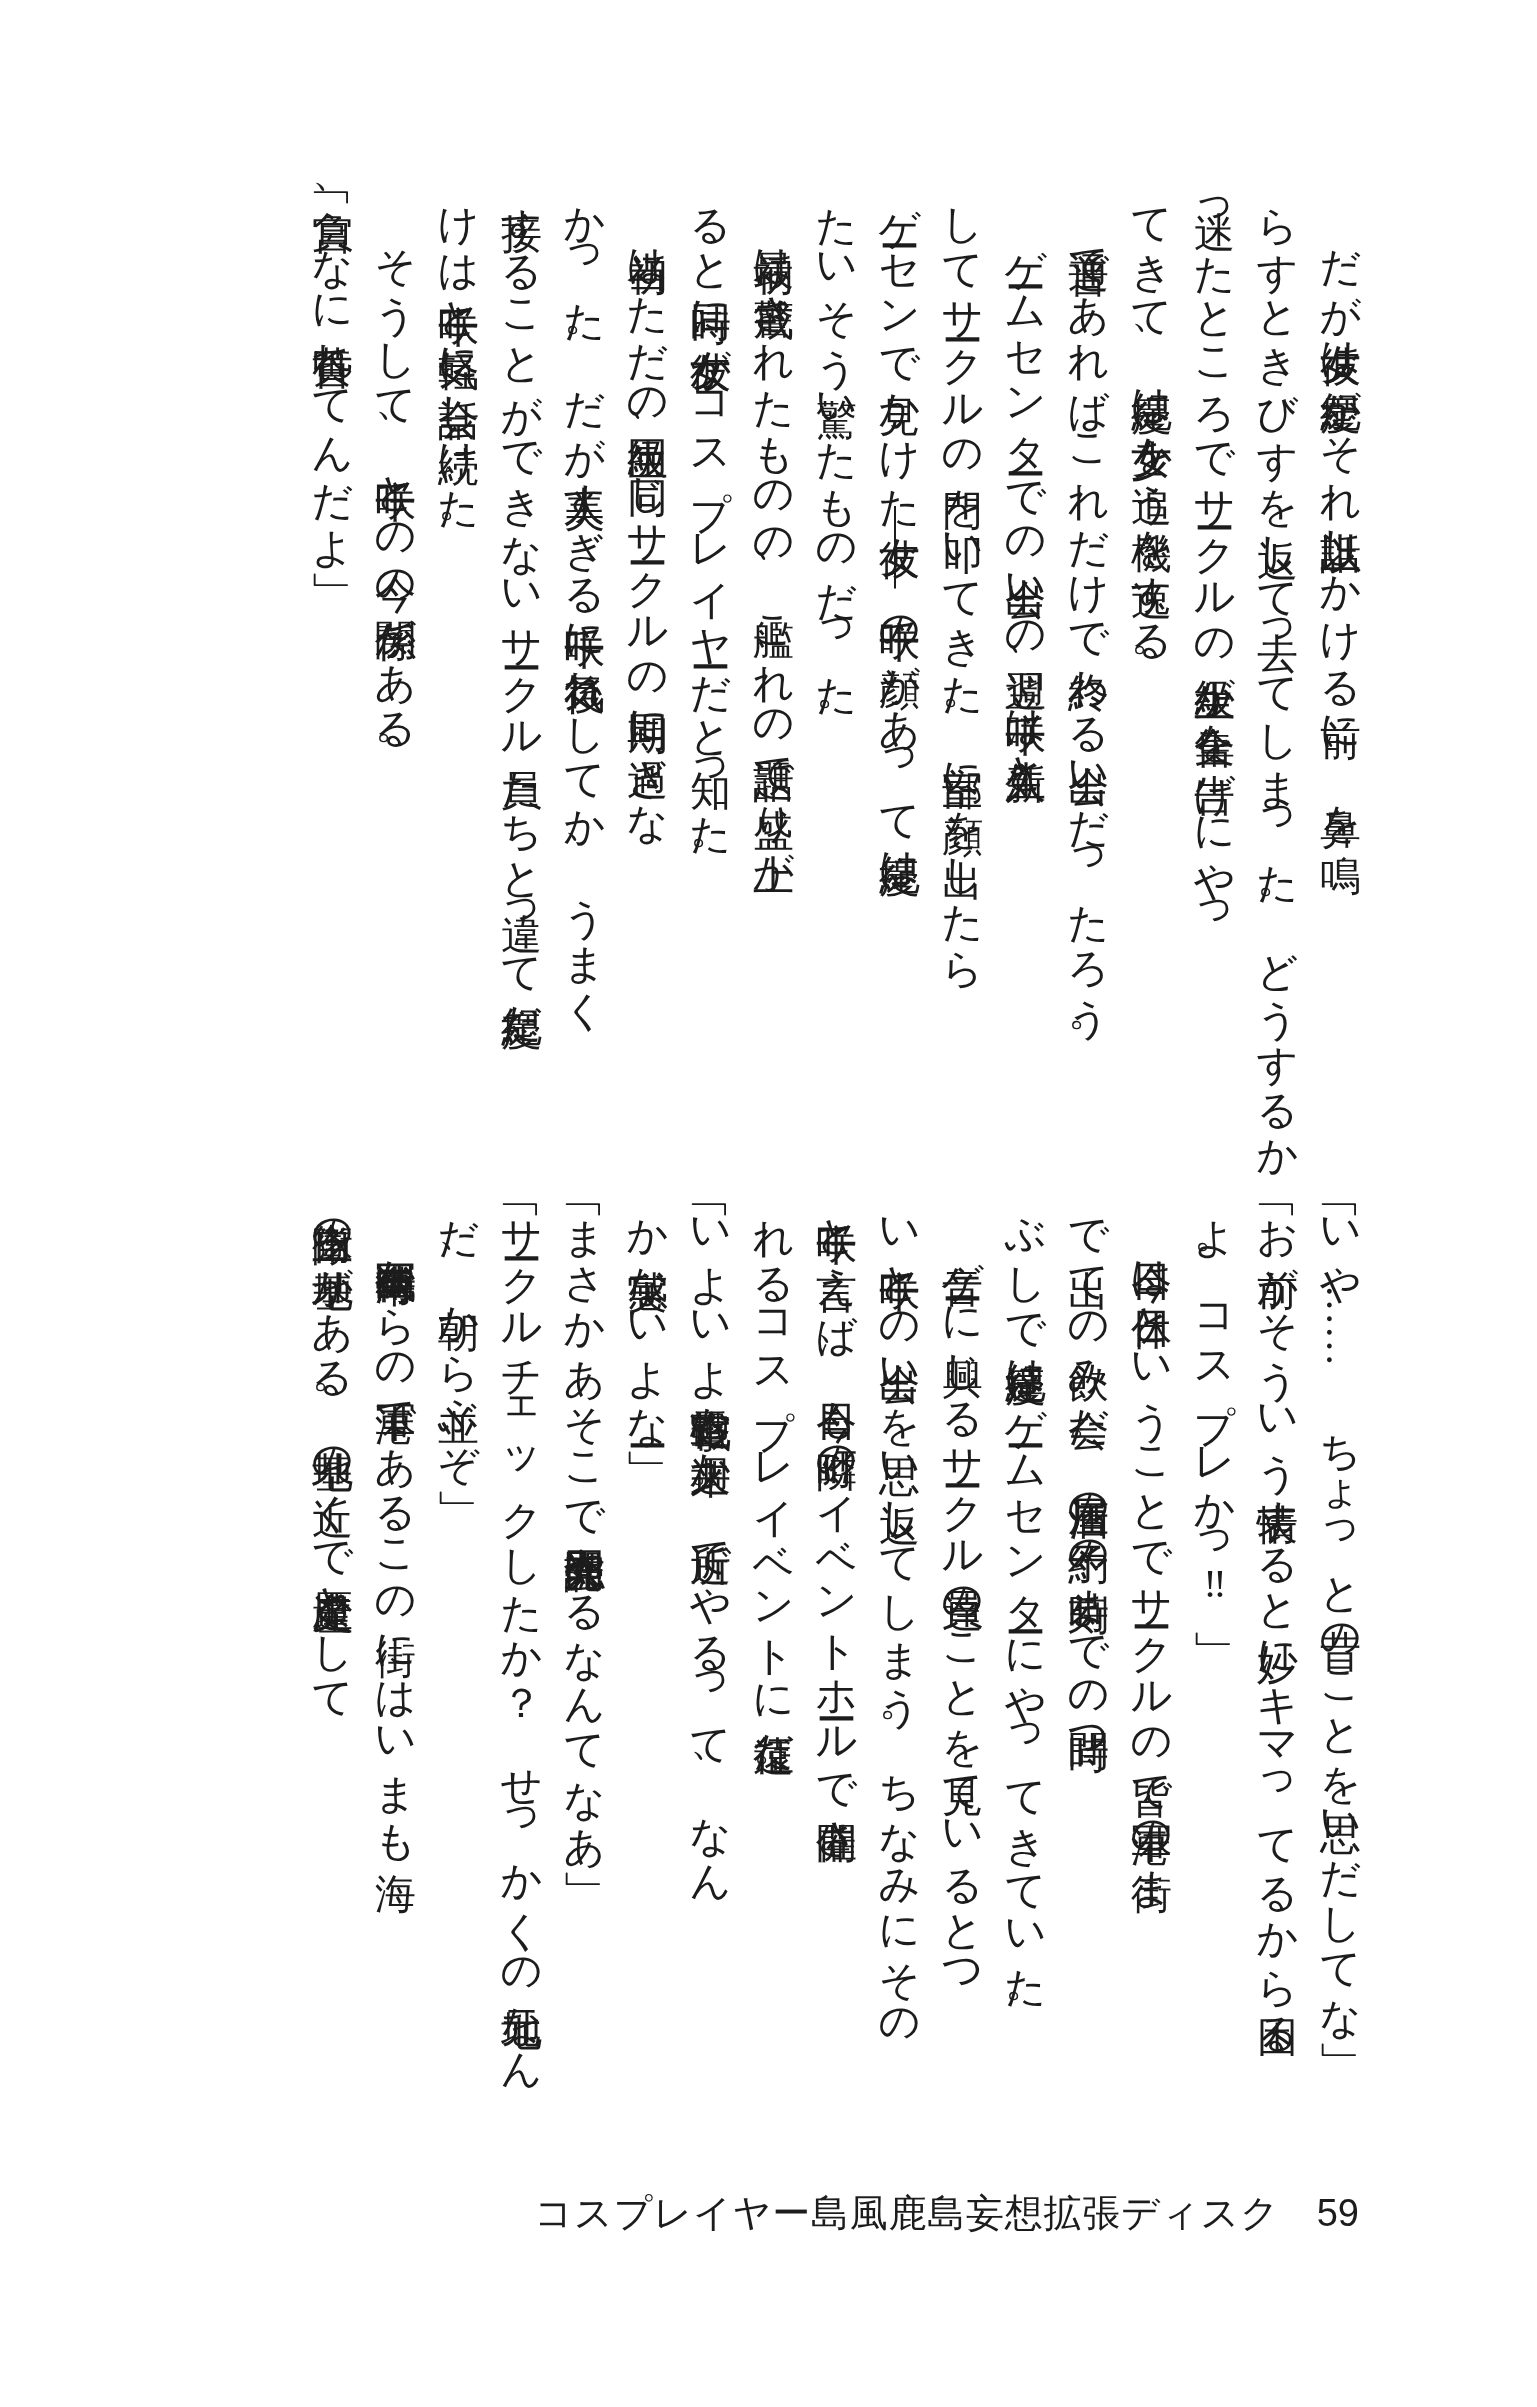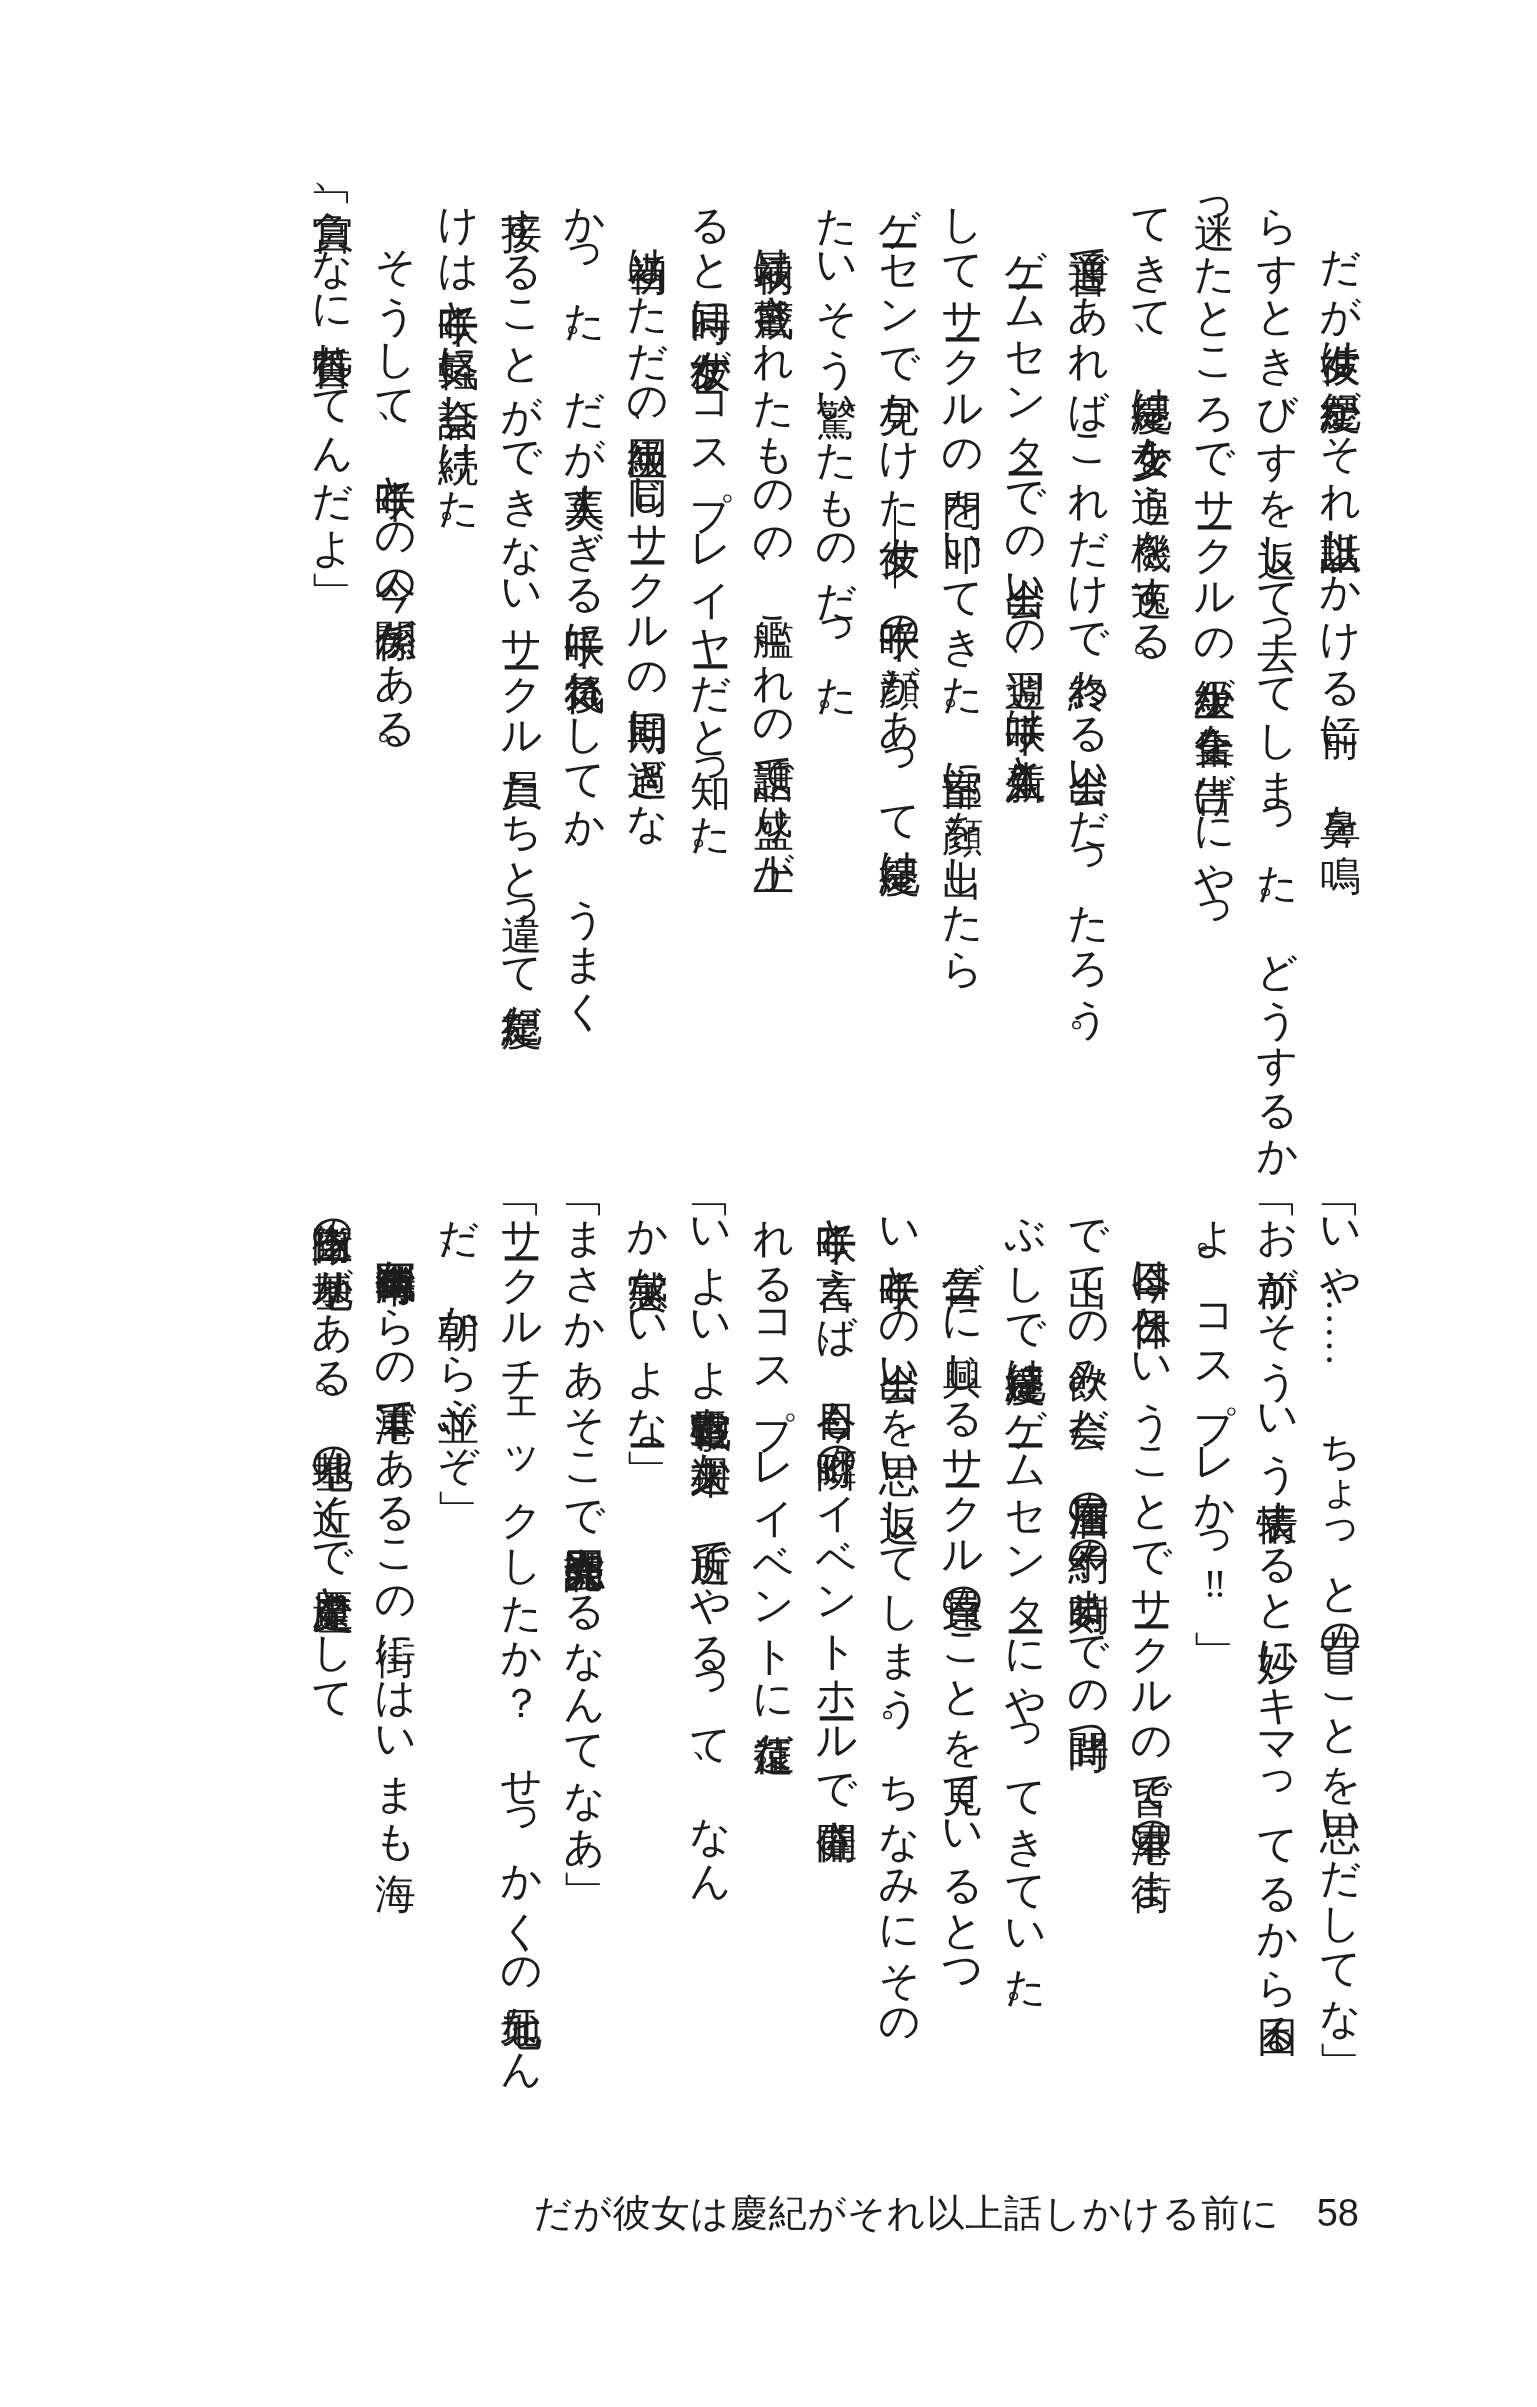--- a/index.html
+++ b/index.html
@@ -89,17 +89,17 @@
       <div class="line">「いよいよ砲雷撃戦も来週か。近所でやるって、なん</div>
       <div class="line">か実感ないよなー」</div>
       <div class="line">「まさかあそこで同人誌即売会やるなんてなあ」</div>
       <div class="line">「サークルチェックしたか？　せっかくの地元なん</div>
       <div class="line">だ、朝から並ぶぞ」</div>
       <div class="line">　帝国海軍時代からの軍港であるこの街にはいまも海</div>
       <div class="line">上自衛隊の基地がある。基地の近くで歴史遺産として</div>
     </div>
 
   <div class="footer">
-    <span>だが彼女は慶紀がそれ以上話しかける前に</span><span class="page-num">58</span>
+    <span>コスプレイヤー島風鹿島妄想拡張ディスク</span><span class="page-num">59</span>
   </div>
 
 </div>
 
 
 </body></html>

